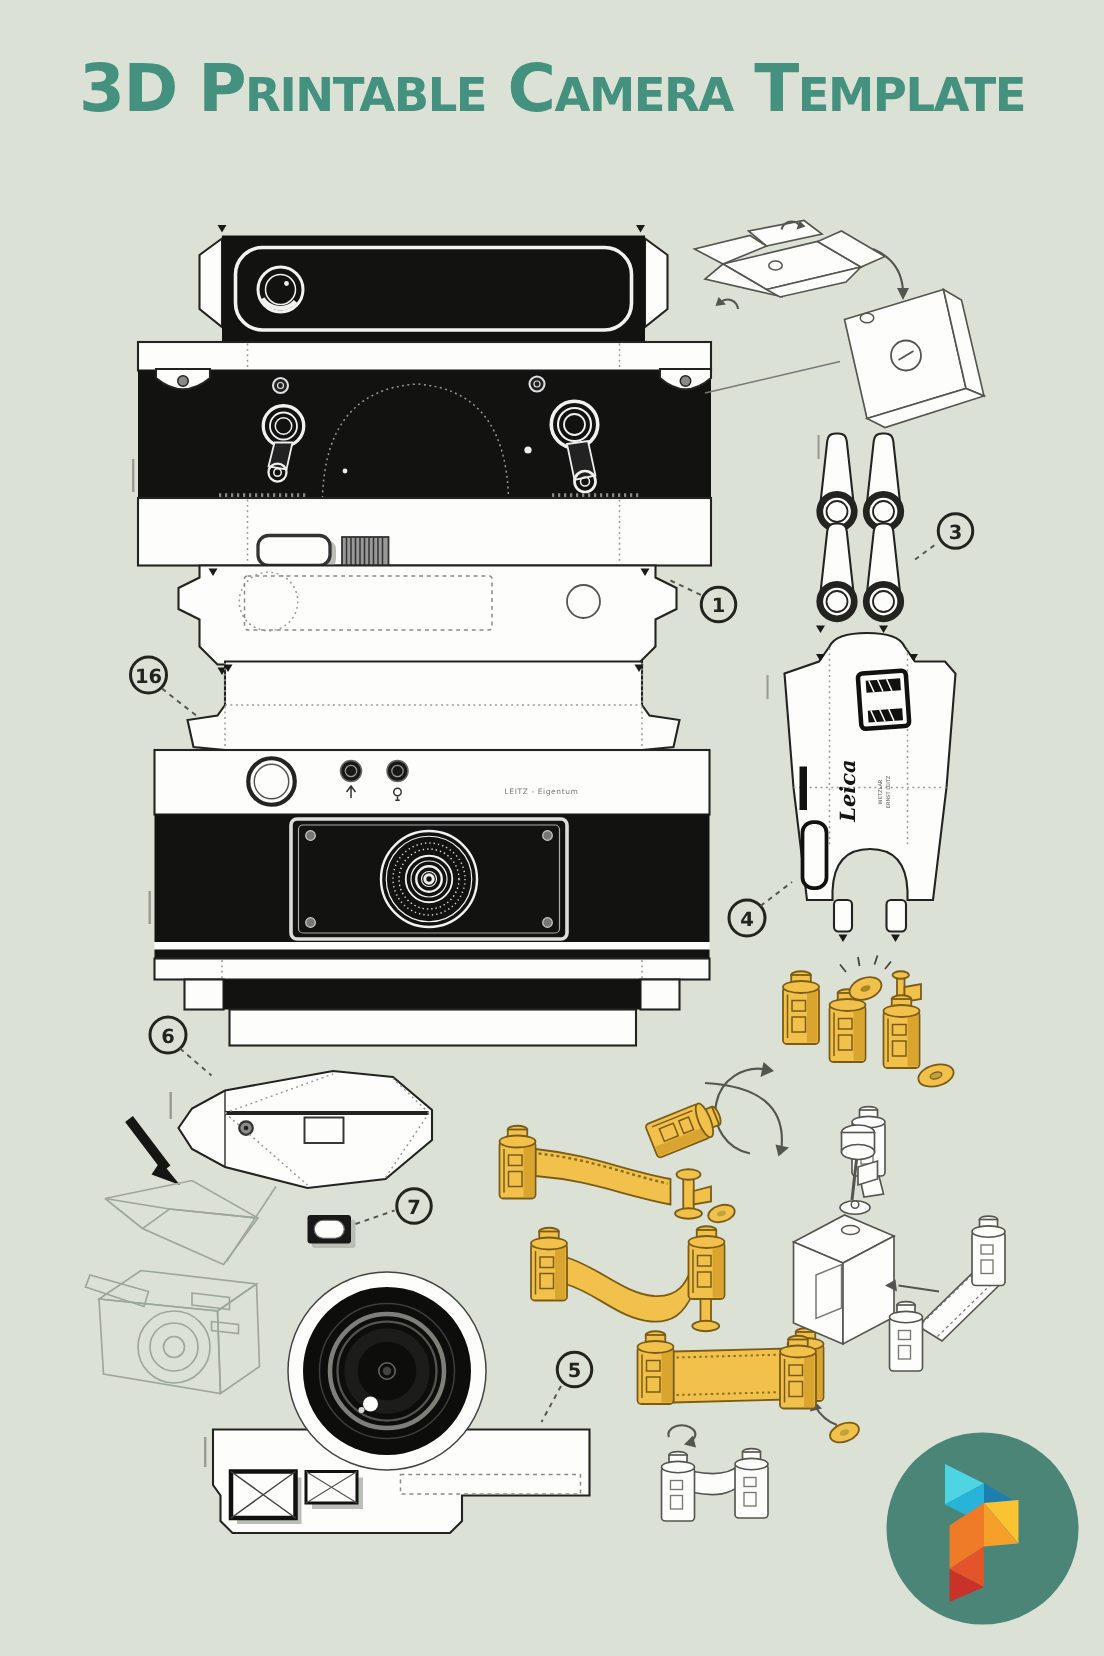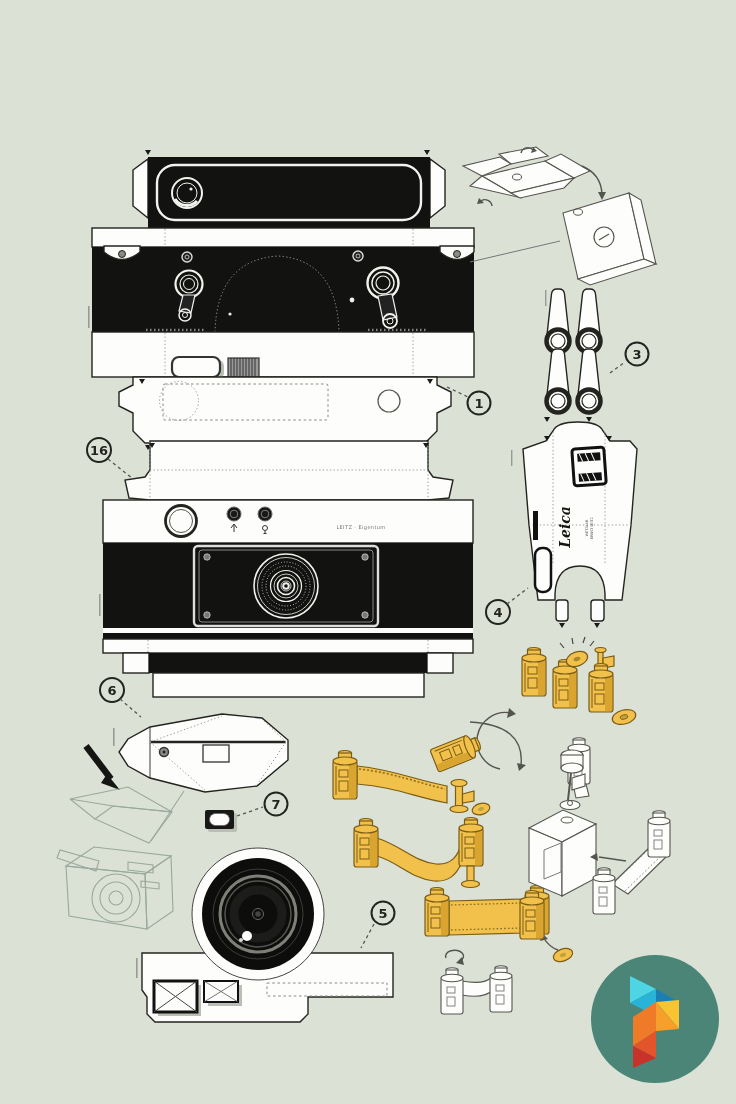--- a/index.html
+++ b/index.html
@@ -23,20 +23,21 @@
   .cot{font:bold 13px "DejaVu Sans",sans-serif;fill:#23231f;text-anchor:middle;}
   .mark{fill:#1a1a18;}
   .micro{fill:#9a9a94;}
   .arw{fill:#55554f;}
   .arc{fill:none;stroke:#55554f;stroke-width:1.4;}
 </style>
 </head>
 <body>
 
 <div class="canvas">
+  <div class="title">3D Printable Camera Template</div>
 
   <svg width="736" height="1104" viewBox="0 0 736 1104">
     <defs>
       <g id="can-y">
         <ellipse cx="0" cy="-27" rx="6.5" ry="2.5" class="ylw"></ellipse>
         <rect x="-6.5" y="-27" width="13" height="8" class="ylw"></rect>
         <rect x="-12" y="-19" width="24" height="38" rx="2.5" class="ylw"></rect>
         <rect x="4" y="-18" width="7" height="36" class="ylwd"></rect>
         <ellipse cx="0" cy="-19" rx="12" ry="4" class="ylw"></ellipse>
         <rect x="-6" y="-10" width="9" height="7" fill="none" stroke="#7a5c16" stroke-width="1"></rect>

